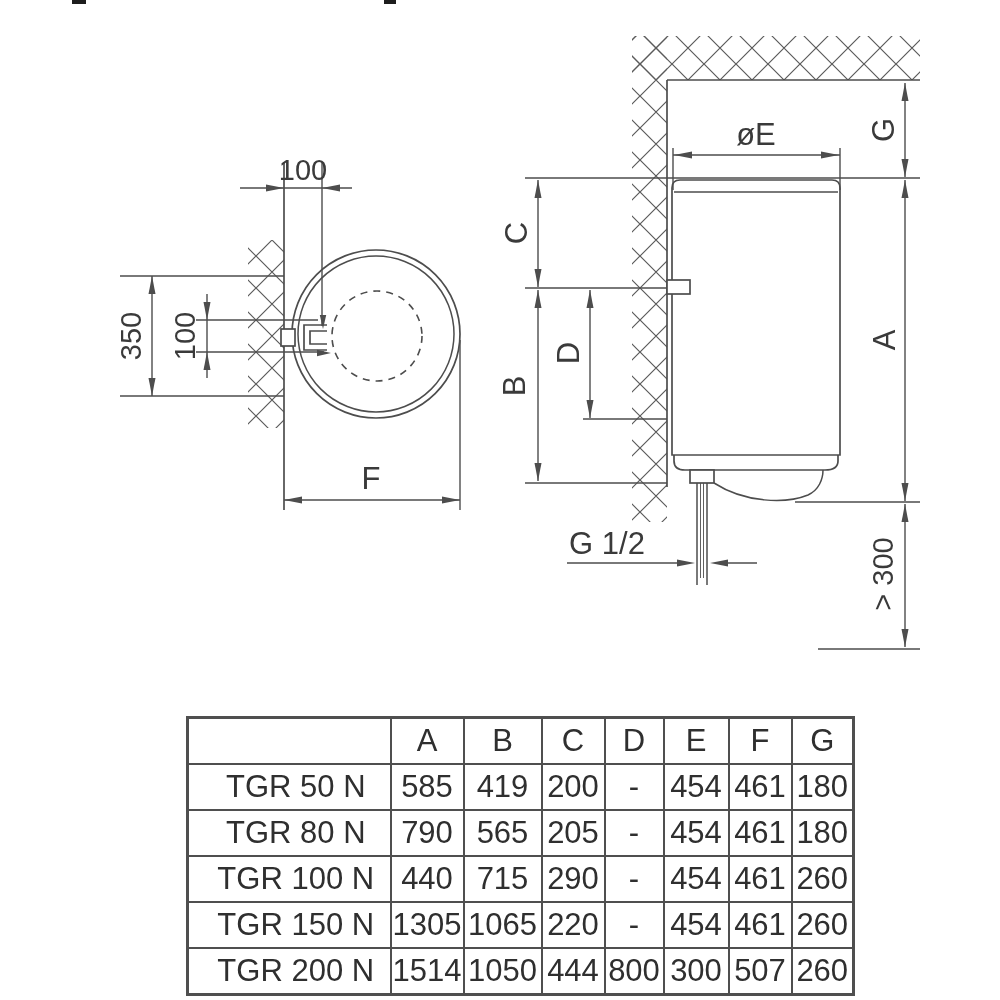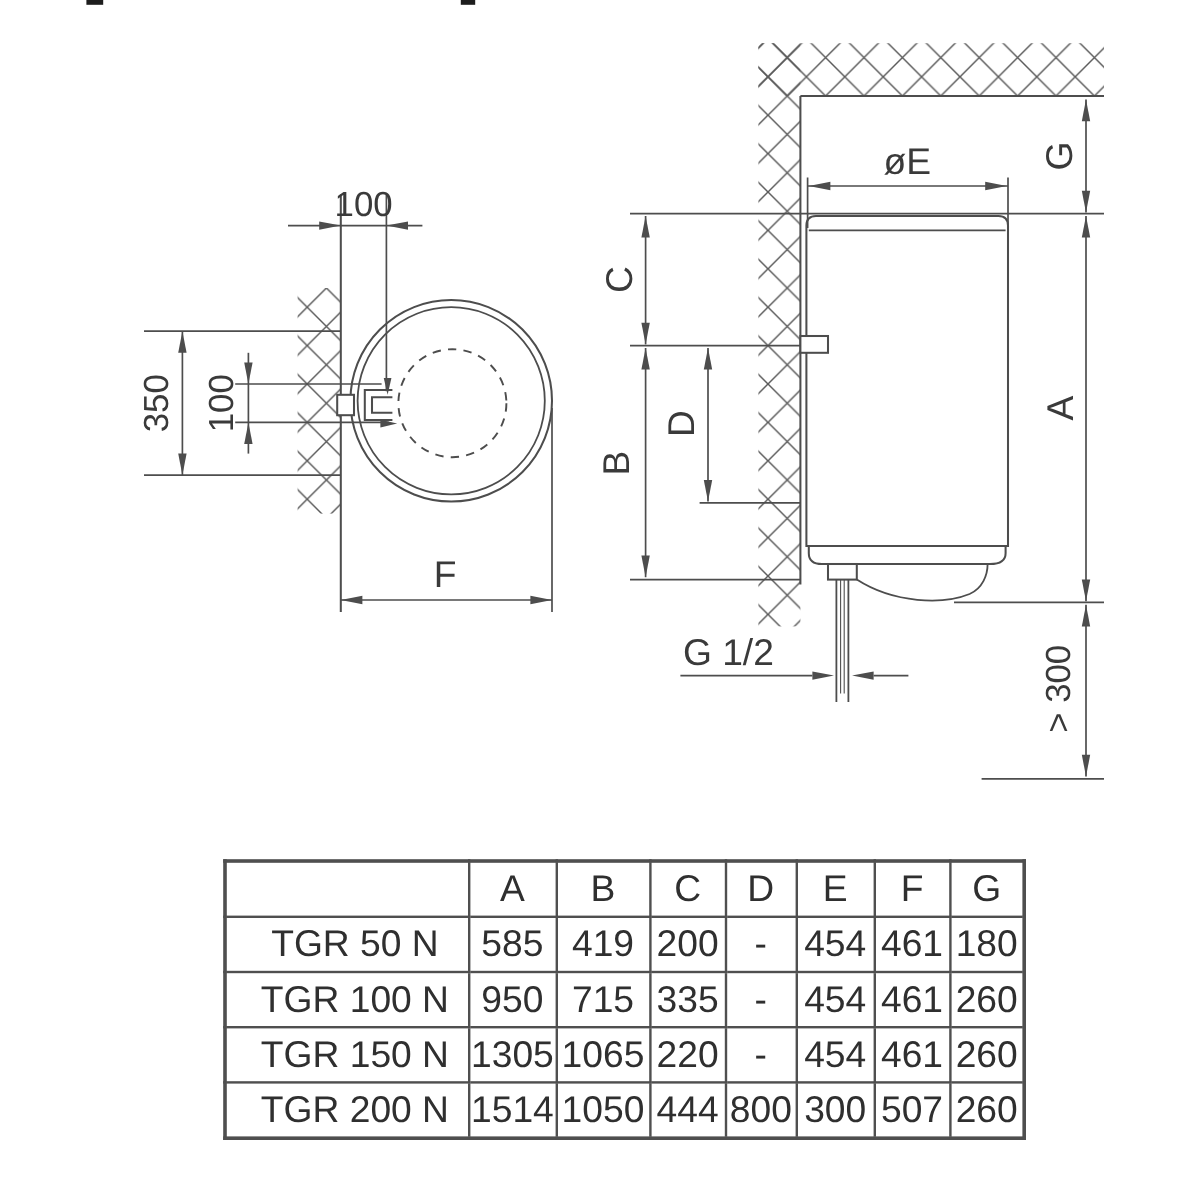--- a/index.html
+++ b/index.html
@@ -194,24 +194,34 @@
       <td class="model-cell">TGR 50 N</td>
       <td>585</td>
       <td>419</td>
       <td>200</td>
       <td>-</td>
       <td>454</td>
       <td>461</td>
       <td>180</td>
     </tr>
     <tr>
+      <td class="model-cell">TGR 80 N</td>
+      <td>790</td>
+      <td>565</td>
+      <td>205</td>
+      <td>-</td>
+      <td>454</td>
+      <td>461</td>
+      <td>180</td>
+    </tr>
+    <tr>
       <td class="model-cell">TGR 100 N</td>
-      <td>950</td>
+      <td>440</td>
       <td>715</td>
-      <td>335</td>
+      <td>290</td>
       <td>-</td>
       <td>454</td>
       <td>461</td>
       <td>260</td>
     </tr>
     <tr>
       <td class="model-cell">TGR 150 N</td>
       <td>1305</td>
       <td>1065</td>
       <td>220</td>

